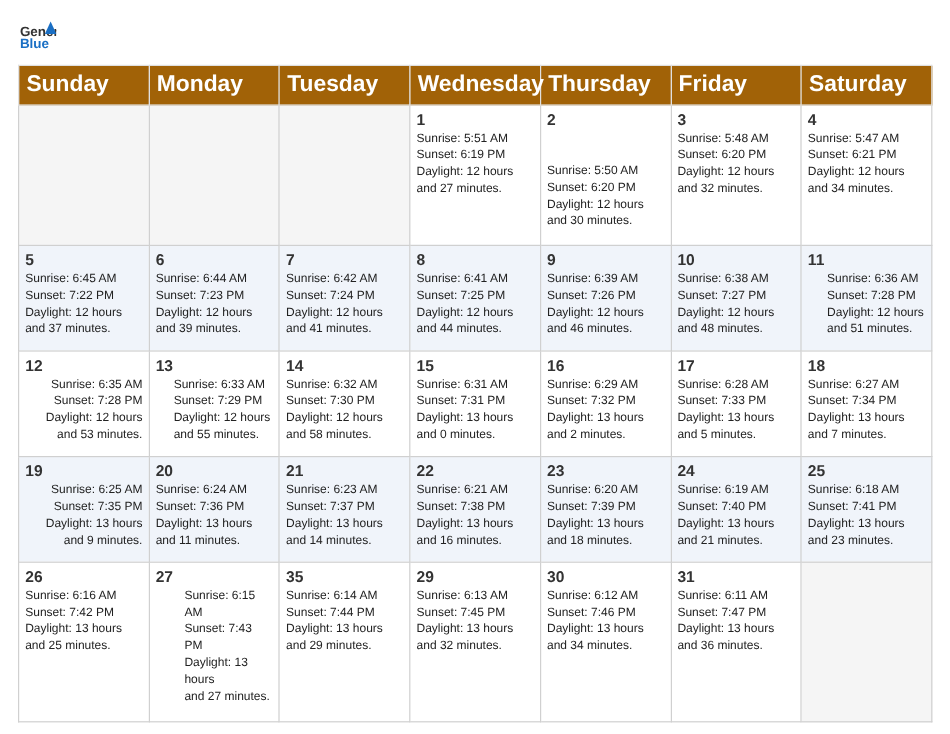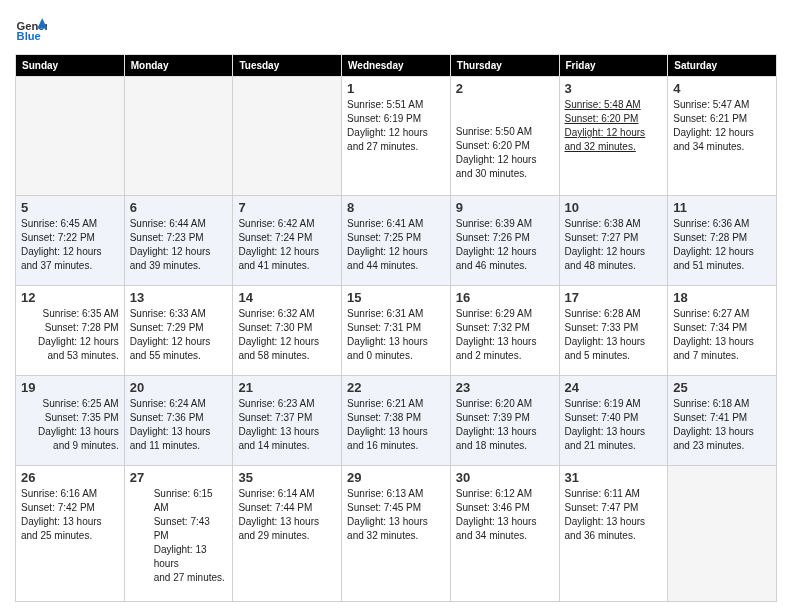--- a/index.html
+++ b/index.html
@@ -46,25 +46,25 @@
       font-size: 15px;
       color: #555;
     }
     .calendar {
       flex: 1;
       border-collapse: collapse;
       width: 100%;
       table-layout: fixed;
     }
     .calendar th {
-      background-color: #000000;
+      background-color: #a16207;
       color: white;
       text-align: left;
       padding: 5px 6px;
-      font-size: 10px;
+      font-size: 19px;
       font-weight: 600;
       border: 1px solid #e0e0e0;
     }
     .calendar td {
       border: 1px solid #d0d0d0;
       vertical-align: top;
       padding: 4px 5px;
       font-size: 10.5px;
       color: #333;
       background: #fff;
@@ -134,21 +134,21 @@
           </td>
           <td>
             <span class="cell-date">2</span>
             <div class="cell-info" style="white-space: pre-line; margin-top: 29px;">Sunrise: 5:50 AM
 Sunset: 6:20 PM
 Daylight: 12 hours
 and 30 minutes.</div>
           </td>
           <td>
             <span class="cell-date">3</span>
-            <div class="cell-info" style="white-space: pre-line; text-decoration: underline;">Sunrise: 5:48 AM
+            <div class="cell-info" style="white-space: pre-line;">Sunrise: 5:48 AM
 Sunset: 6:20 PM
 Daylight: 12 hours
 and 32 minutes.</div>
           </td>
           <td>
             <span class="cell-date">4</span>
             <div class="cell-info" style="white-space: pre-line;">Sunrise: 5:47 AM
 Sunset: 6:21 PM
 Daylight: 12 hours
 and 34 minutes.</div>
@@ -192,37 +192,37 @@
           </td>
           <td>
             <span class="cell-date">10</span>
             <div class="cell-info" style="white-space: pre-line;">Sunrise: 6:38 AM
 Sunset: 7:27 PM
 Daylight: 12 hours
 and 48 minutes.</div>
           </td>
           <td>
             <span class="cell-date">11</span>
-            <div class="cell-info" style="white-space: pre-line;">Sunrise: 6:36 AM
+            <div class="cell-info" style="white-space: pre-line; margin-left: 16px;">Sunrise: 6:36 AM
 Sunset: 7:28 PM
 Daylight: 12 hours
 and 51 minutes.</div>
           </td>
         </tr>
         <tr>
           <td>
             <span class="cell-date">12</span>
             <div class="cell-info" style="white-space: pre-line; text-align: right;">Sunrise: 6:35 AM
 Sunset: 7:28 PM
 Daylight: 12 hours
 and 53 minutes.</div>
           </td>
           <td>
             <span class="cell-date">13</span>
-            <div class="cell-info" style="white-space: pre-line;">Sunrise: 6:33 AM
+            <div class="cell-info" style="white-space: pre-line; margin-left: 15px;">Sunrise: 6:33 AM
 Sunset: 7:29 PM
 Daylight: 12 hours
 and 55 minutes.</div>
           </td>
           <td>
             <span class="cell-date">14</span>
             <div class="cell-info" style="white-space: pre-line;">Sunrise: 6:32 AM
 Sunset: 7:30 PM
 Daylight: 12 hours
 and 58 minutes.</div>
@@ -332,21 +332,21 @@
           <td>
             <span class="cell-date">29</span>
             <div class="cell-info" style="white-space: pre-line;">Sunrise: 6:13 AM
 Sunset: 7:45 PM
 Daylight: 13 hours
 and 32 minutes.</div>
           </td>
           <td>
             <span class="cell-date">30</span>
             <div class="cell-info" style="white-space: pre-line;">Sunrise: 6:12 AM
-Sunset: 3:46 PM
+Sunset: 7:46 PM
 Daylight: 13 hours
 and 34 minutes.</div>
           </td>
           <td>
             <span class="cell-date">31</span>
             <div class="cell-info" style="white-space: pre-line;">Sunrise: 6:11 AM
 Sunset: 7:47 PM
 Daylight: 13 hours
 and 36 minutes.</div>
           </td>

